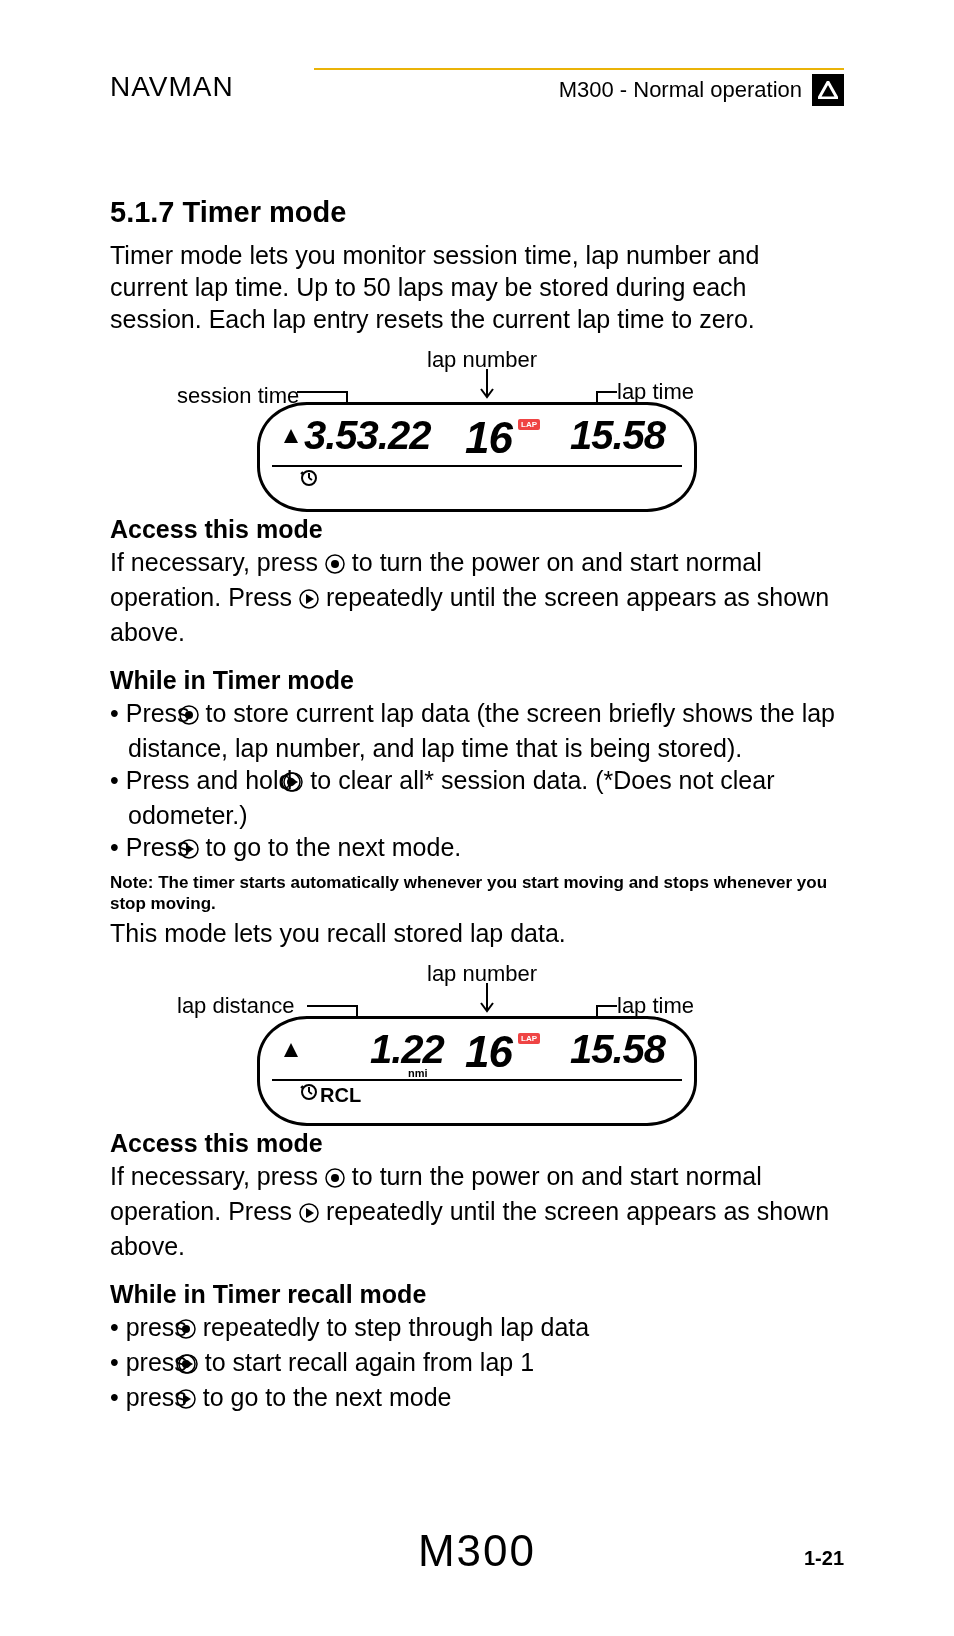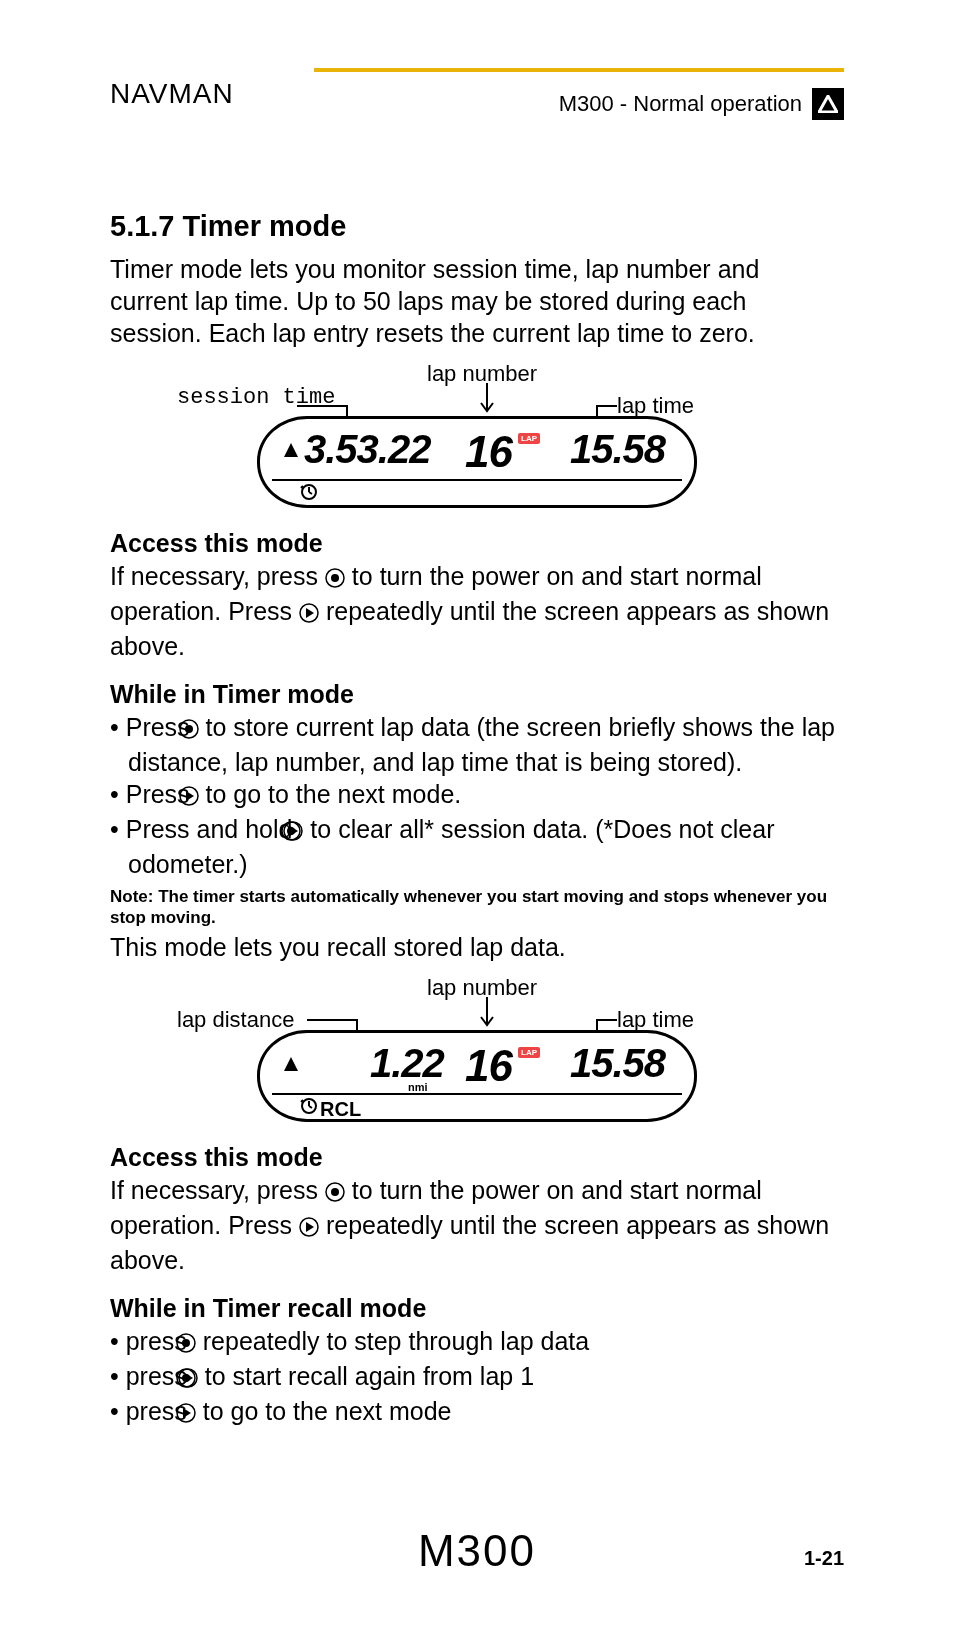--- a/index.html
+++ b/index.html
@@ -22,22 +22,22 @@
   }
   .brand {
     font-size: 28px;
     letter-spacing: 1px;
     font-weight: 400;
   }
   .header-right {
     display: flex;
     align-items: center;
     gap: 10px;
-    border-top: 4px solid #eab308;
-    padding-top: 16px;
+    border-top: 2px solid #eab308;
+    padding-top: 4px;
     flex: 1;
     margin-left: 80px;
     justify-content: flex-end;
   }
   .header-label {
     font-size: 22px;
   }
   .tri-badge {
     width: 32px; height: 32px;
     background: #000;
@@ -90,21 +90,21 @@
     display:flex;
     justify-content:center;
     margin: 6px 0 16px 0;
   }
   
   .figure { position: relative; width: 560px; height: 150px; }
   .callout { position:absolute; font-size:22px; }
   .lcd {
     position:absolute;
     left: 60px; top: 55px;
-    width: 440px; height: 92px;
+    width: 440px; height: 110px;
     border: 3px solid #000;
     border-radius: 50px / 45px;
     background:#fff;
   }
   .lcd .divider {
     position:absolute; left:12px; right:12px; top:60px;
     border-top:2px solid #000;
   }
   .seg {
     position:absolute;
@@ -163,21 +163,21 @@
           </svg>
       </span>
     </div>
   </div>
 
   <h2 class="section">5.1.7 Timer mode</h2>
   <p class="body">Timer mode lets you monitor session time, lap number and current lap time. Up to 50 laps may be stored during each session. Each lap entry resets the current lap time to zero.</p>
 
   <div class="figure-wrap">
     <div class="figure">
-      <span class="callout" style="left:-20px; top:24px;font-family:Liberation Mono, monospace;">session time</span>
+      <span class="callout" style="left:-20px; top:36px;">session time</span>
       <span class="callout" style="left:230px; top:0px;">lap number</span>
       <span class="callout" style="left:420px; top:32px;">lap time</span>
 
       <svg class="arrow" style="left:100px; top:40px;" width="70" height="40">
           <path d="M0 5 H50 V25 M45 18 L50 25 L55 18" fill="none" stroke="#000" stroke-width="2"></path>
         </svg>
       <svg class="arrow" style="left:280px; top:22px;" width="20" height="38">
           <path d="M10 0 V28 M4 20 L10 28 L16 20" fill="none" stroke="#000" stroke-width="2"></path>
         </svg>
       <svg class="arrow" style="left:380px; top:40px;" width="50" height="40">
@@ -216,31 +216,31 @@
           <path d="M7 5 L15 10 L7 15 Z" fill="#000"></path>
         </svg></span><span> repeatedly until the screen appears as shown above.</span>
   </p>
 
   <h3 class="sub">While in Timer mode</h3>
   <ul class="bullets">
     <li><span>Press </span><span class="icon-btn"><svg width="20" height="20" viewBox="0 0 20 20">
             <circle cx="10" cy="10" r="9" fill="none" stroke="#000" stroke-width="1.5"></circle>
             <circle cx="10" cy="10" r="4" fill="#000"></circle>
           </svg></span><span> to store current lap data (the screen briefly shows the lap distance, lap number, and lap time that is being stored).</span></li>
+    <li><span>Press and hold </span><span class="icon-btn"><svg width="20" height="20" viewBox="0 0 20 20">
+            <circle cx="10" cy="10" r="9" fill="none" stroke="#000" stroke-width="1.5"></circle>
+            <circle cx="10" cy="10" r="4" fill="#000"></circle>
+          </svg></span><span class="icon-btn"><svg width="20" height="20" viewBox="0 0 20 20">
+            <circle cx="10" cy="10" r="9" fill="none" stroke="#000" stroke-width="1.5"></circle>
+            <path d="M7 5 L15 10 L7 15 Z" fill="#000"></path>
+          </svg></span><span> to clear all* session data. (*Does not clear odometer.)</span></li>
     <li><span>Press </span><span class="icon-btn"><svg width="20" height="20" viewBox="0 0 20 20">
             <circle cx="10" cy="10" r="9" fill="none" stroke="#000" stroke-width="1.5"></circle>
             <path d="M7 5 L15 10 L7 15 Z" fill="#000"></path>
           </svg></span><span> to go to the next mode.</span></li>
-    <li><span>Press and hold </span><span class="icon-btn"><svg width="20" height="20" viewBox="0 0 20 20">
-            <circle cx="10" cy="10" r="9" fill="none" stroke="#000" stroke-width="1.5"></circle>
-            <circle cx="10" cy="10" r="4" fill="#000"></circle>
-          </svg></span><span class="icon-btn"><svg width="20" height="20" viewBox="0 0 20 20">
-            <circle cx="10" cy="10" r="9" fill="none" stroke="#000" stroke-width="1.5"></circle>
-            <path d="M7 5 L15 10 L7 15 Z" fill="#000"></path>
-          </svg></span><span> to clear all* session data. (*Does not clear odometer.)</span></li>
   </ul>
   <p class="note">Note: The timer starts automatically whenever you start moving and stops whenever you stop moving.</p>
 
   <p class="body">This mode lets you recall stored lap data.</p>
 
   <div class="figure-wrap">
     <div class="figure">
       <span class="callout" style="left:-20px; top:32px;">lap distance</span>
       <span class="callout" style="left:230px; top:0px;">lap number</span>
       <span class="callout" style="left:420px; top:32px;">lap time</span>

